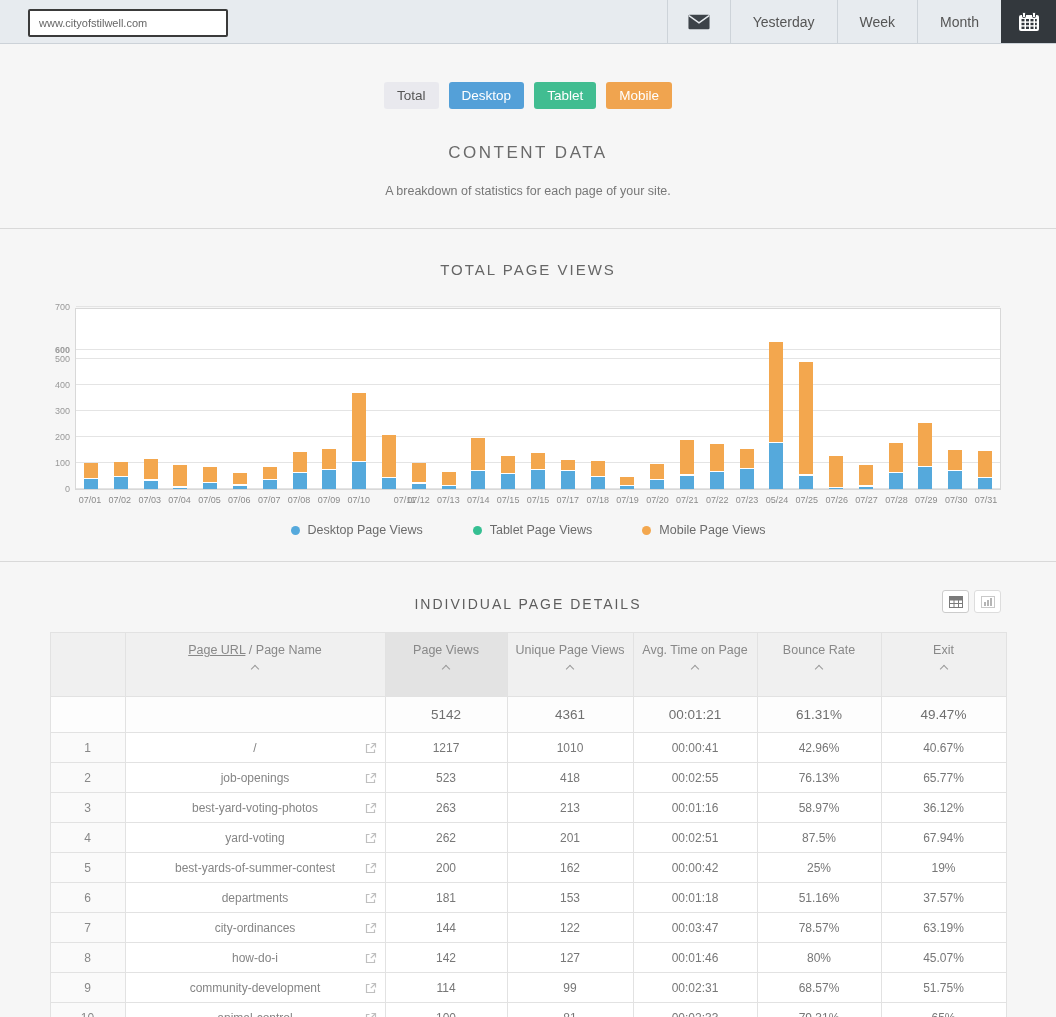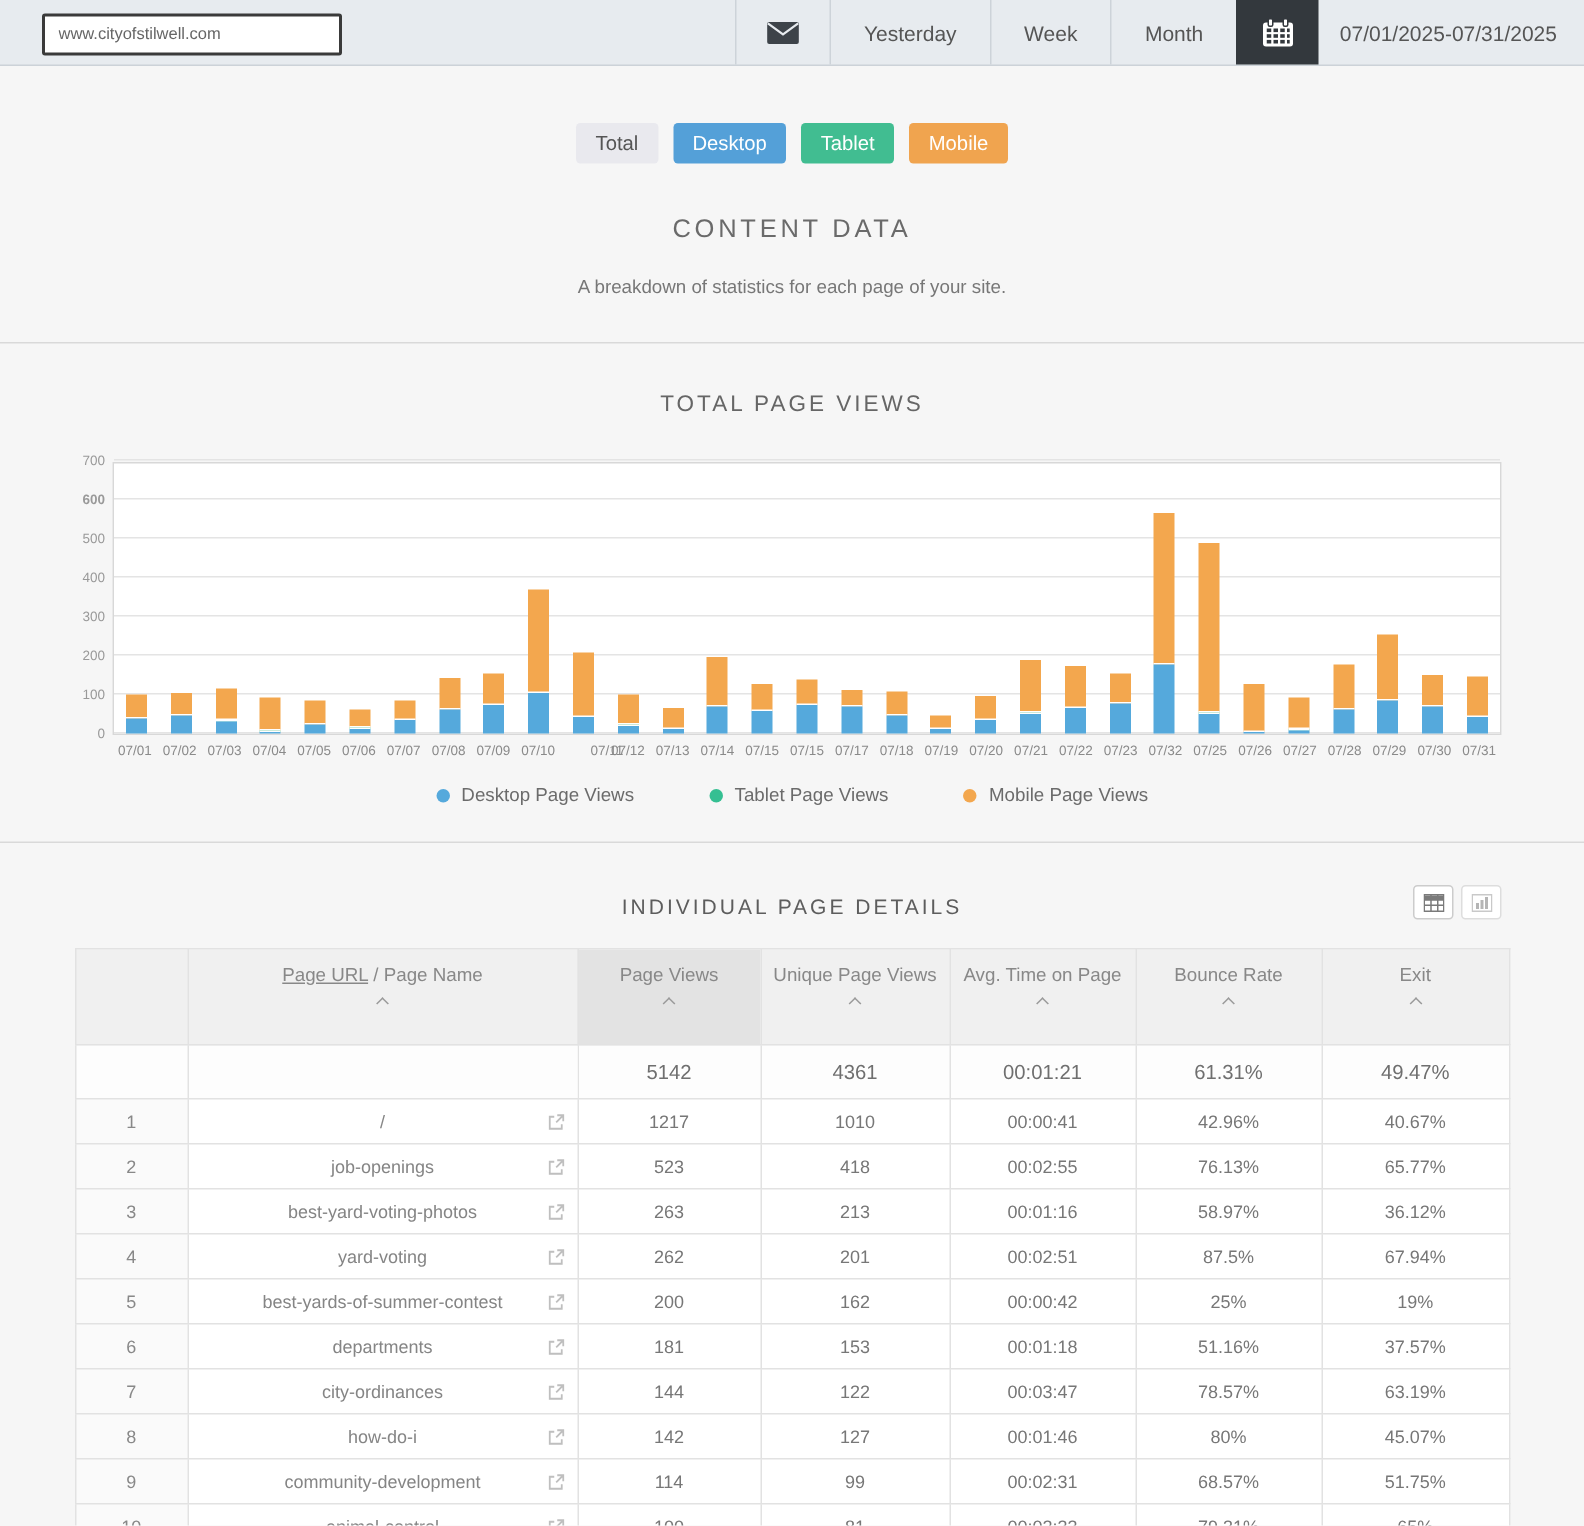--- a/index.html
+++ b/index.html
@@ -178,23 +178,20 @@
           <rect x="8" y="10.8" width="3" height="2.4"></rect>
           <rect x="12.5" y="10.8" width="3" height="2.4"></rect>
           <rect x="17" y="10.8" width="1.8" height="2.4"></rect>
         <rect x="3.5" y="14.6" width="3" height="2.4"></rect>
           <rect x="8" y="14.6" width="3" height="2.4"></rect>
           <rect x="12.5" y="14.6" width="3" height="2.4"></rect>
           <rect x="17" y="14.6" width="1.8" height="2.4"></rect>
       </g>
     </svg>
   </div>
-  <div class="tb-item tb-date">
-    <span>07/01/2025-07/31/2025</span>
-  </div>
 </div>
 
 <div class="filters" id="filters">
     <button class="filter-btn" style="background: rgb(233, 233, 238); color: rgb(85, 85, 85);">Total</button>
     <button class="filter-btn" style="background: rgb(84, 160, 216); color: rgb(255, 255, 255);">Desktop</button>
     <button class="filter-btn" style="background: rgb(65, 189, 145); color: rgb(255, 255, 255);">Tablet</button>
     <button class="filter-btn" style="background: rgb(240, 164, 79); color: rgb(255, 255, 255);">Mobile</button>
   </div>
 
 <h1 class="content-title">CONTENT DATA</h1>
@@ -215,21 +212,21 @@
       </div>
       <div class="gridline" style="bottom: 78px;">
         <span class="ytick">300</span>
       </div>
       <div class="gridline" style="bottom: 104px;">
         <span class="ytick">400</span>
       </div>
       <div class="gridline" style="bottom: 130px;">
         <span class="ytick">500</span>
       </div>
-      <div class="gridline" style="bottom: 156px; font-weight: bold;">
+      <div class="gridline" style="bottom: 139px; font-weight: bold;">
         <span class="ytick">600</span>
       </div>
       <div class="gridline" style="bottom: 182px;">
         <span class="ytick">700</span>
       </div>
       <div class="bar" style="left: calc(1.6129% - 7px);">
         <div class="bar-seg" style="height: 10.4px; background: rgb(85, 169, 220);"></div>
         <div class="bar-seg" style="height: 15.6px; background: rgb(243, 167, 78);"></div>
       </div>
       <div class="bar" style="left: calc(4.83871% - 7px);">
@@ -377,21 +374,21 @@
       <span class="xtick" style="left: 43.5484%;">07/14</span>
       <span class="xtick" style="left: 46.7742%;">07/15</span>
       <span class="xtick" style="left: 50%;">07/15</span>
       <span class="xtick" style="left: 53.2258%;">07/17</span>
       <span class="xtick" style="left: 56.4516%;">07/18</span>
       <span class="xtick" style="left: 59.6774%;">07/19</span>
       <span class="xtick" style="left: 62.9032%;">07/20</span>
       <span class="xtick" style="left: 66.129%;">07/21</span>
       <span class="xtick" style="left: 69.3548%;">07/22</span>
       <span class="xtick" style="left: 72.5806%;">07/23</span>
-      <span class="xtick" style="left: 75.8065%;">07/32</span>
+      <span class="xtick" style="left: 75.8065%;">05/24</span>
       <span class="xtick" style="left: 79.0323%;">07/25</span>
       <span class="xtick" style="left: 82.2581%;">07/26</span>
       <span class="xtick" style="left: 85.4839%;">07/27</span>
       <span class="xtick" style="left: 88.7097%;">07/28</span>
       <span class="xtick" style="left: 91.9355%;">07/29</span>
       <span class="xtick" style="left: 95.1613%;">07/30</span>
       <span class="xtick" style="left: 98.3871%;">07/31</span>
     </div>
 </div>
 <div class="legend" id="legend">

